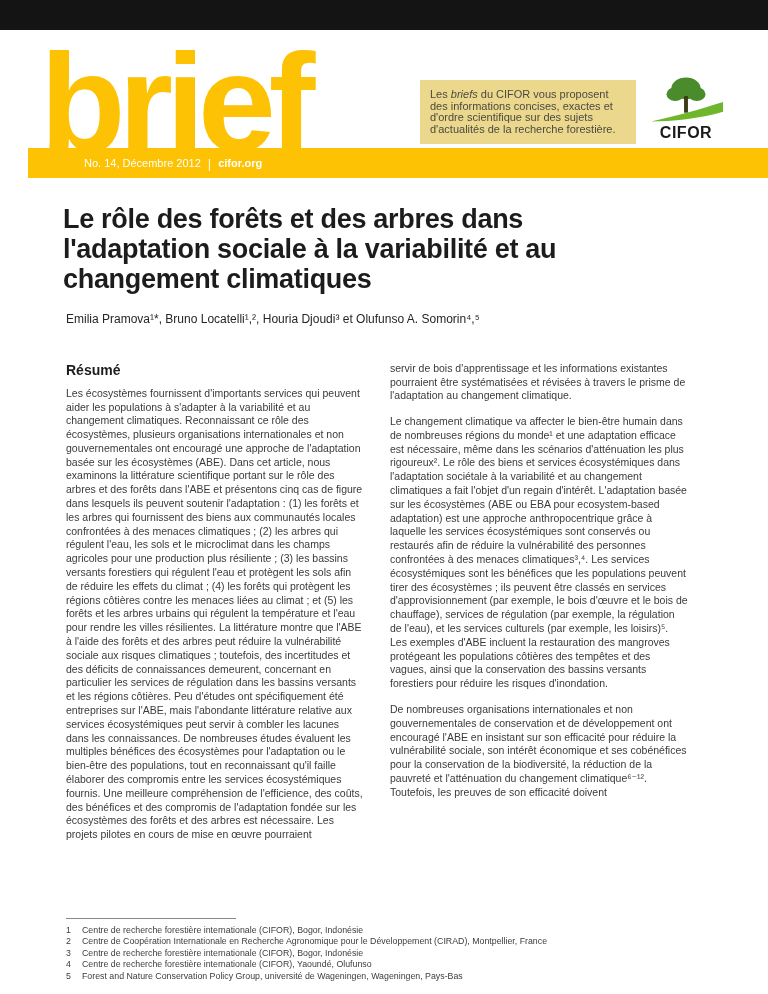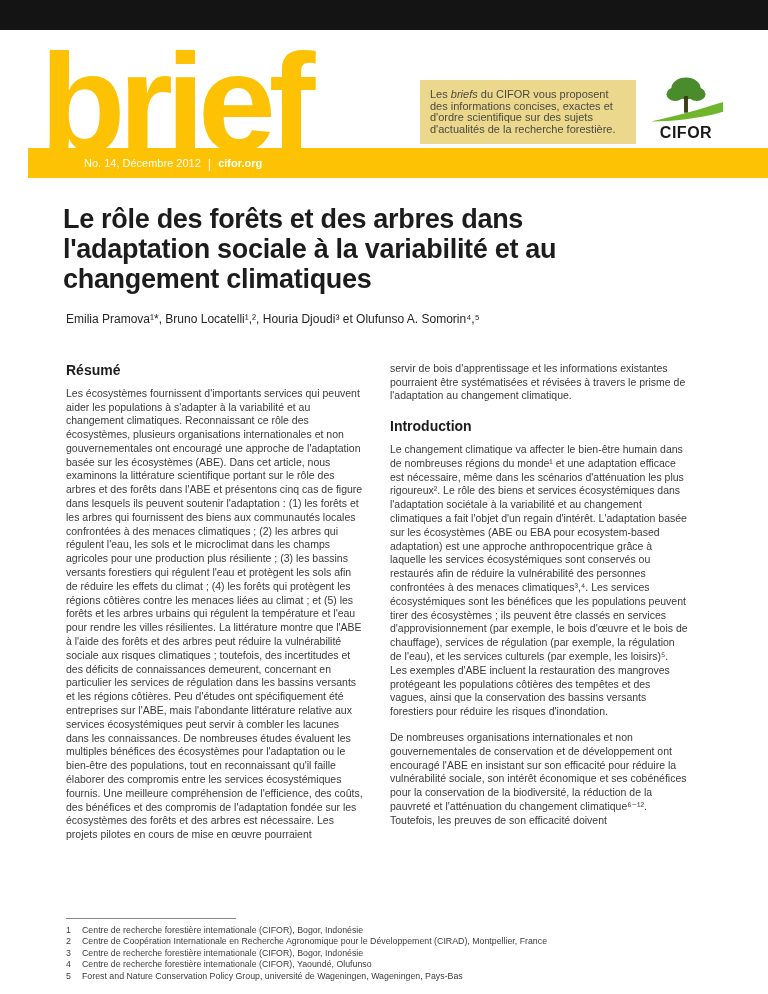--- a/index.html
+++ b/index.html
@@ -94,21 +94,20 @@
         <h2>Résumé</h2>
         <div>
             <p class="body-para">Les écosystèmes fournissent d'importants services qui peuvent aider les populations à s'adapter à la variabilité et au changement climatiques. Reconnaissant ce rôle des écosystèmes, plusieurs organisations internationales et non gouvernementales ont encouragé une approche de l'adaptation basée sur les écosystèmes (ABE). Dans cet article, nous examinons la littérature scientifique portant sur le rôle des arbres et des forêts dans l'ABE et présentons cinq cas de figure dans lesquels ils peuvent soutenir l'adaptation : (1) les forêts et les arbres qui fournissent des biens aux communautés locales confrontées à des menaces climatiques ; (2) les arbres qui régulent l'eau, les sols et le microclimat dans les champs agricoles pour une production plus résiliente ; (3) les bassins versants forestiers qui régulent l'eau et protègent les sols afin de réduire les effets du climat ; (4) les forêts qui protègent les régions côtières contre les menaces liées au climat ; et (5) les forêts et les arbres urbains qui régulent la température et l'eau pour rendre les villes résilientes. La littérature montre que l'ABE à l'aide des forêts et des arbres peut réduire la vulnérabilité sociale aux risques climatiques ; toutefois, des incertitudes et des déficits de connaissances demeurent, concernant en particulier les services de régulation dans les bassins versants et les régions côtières. Peu d'études ont spécifiquement été entreprises sur l'ABE, mais l'abondante littérature relative aux services écosystémiques peut servir à combler les lacunes dans les connaissances. De nombreuses études évaluent les multiples bénéfices des écosystèmes pour l'adaptation ou le bien-être des populations, tout en reconnaissant qu'il faille élaborer des compromis entre les services écosystémiques fournis. Une meilleure compréhension de l'efficience, des coûts, des bénéfices et des compromis de l'adaptation fondée sur les écosystèmes des forêts et des arbres est nécessaire. Les projets pilotes en cours de mise en œuvre pourraient</p>
           </div>
       </section>
 
       <section class="col">
         <div>
             <p class="body-para">servir de bois d'apprentissage et les informations existantes pourraient être systématisées et révisées à travers le prisme de l'adaptation au changement climatique.</p>
           </div>
-        <h2 class="intro-h">Introduction</h2>
         <div>
             <p class="body-para">Le changement climatique va affecter le bien-être humain dans de nombreuses régions du monde¹ et une adaptation efficace est nécessaire, même dans les scénarios d'atténuation les plus rigoureux². Le rôle des biens et services écosystémiques dans l'adaptation sociétale à la variabilité et au changement climatiques a fait l'objet d'un regain d'intérêt. L'adaptation basée sur les écosystèmes (ABE ou EBA pour ecosystem-based adaptation) est une approche anthropocentrique grâce à laquelle les services écosystémiques sont conservés ou restaurés afin de réduire la vulnérabilité des personnes confrontées à des menaces climatiques³,⁴. Les services écosystémiques sont les bénéfices que les populations peuvent tirer des écosystèmes ; ils peuvent être classés en services d'approvisionnement (par exemple, le bois d'œuvre et le bois de chauffage), services de régulation (par exemple, la régulation de l'eau), et les services culturels (par exemple, les loisirs)⁵. Les exemples d'ABE incluent la restauration des mangroves protégeant les populations côtières des tempêtes et des vagues, ainsi que la conservation des bassins versants forestiers pour réduire les risques d'inondation.</p>
             <p class="body-para">De nombreuses organisations internationales et non gouvernementales de conservation et de développement ont encouragé l'ABE en insistant sur son efficacité pour réduire la vulnérabilité sociale, son intérêt économique et ses cobénéfices pour la conservation de la biodiversité, la réduction de la pauvreté et l'atténuation du changement climatique⁶⁻¹². Toutefois, les preuves de son efficacité doivent</p>
           </div>
       </section>
     </div>
   </main>
 
   <footer class="footnotes">
     <div class="fn-rule"></div>

